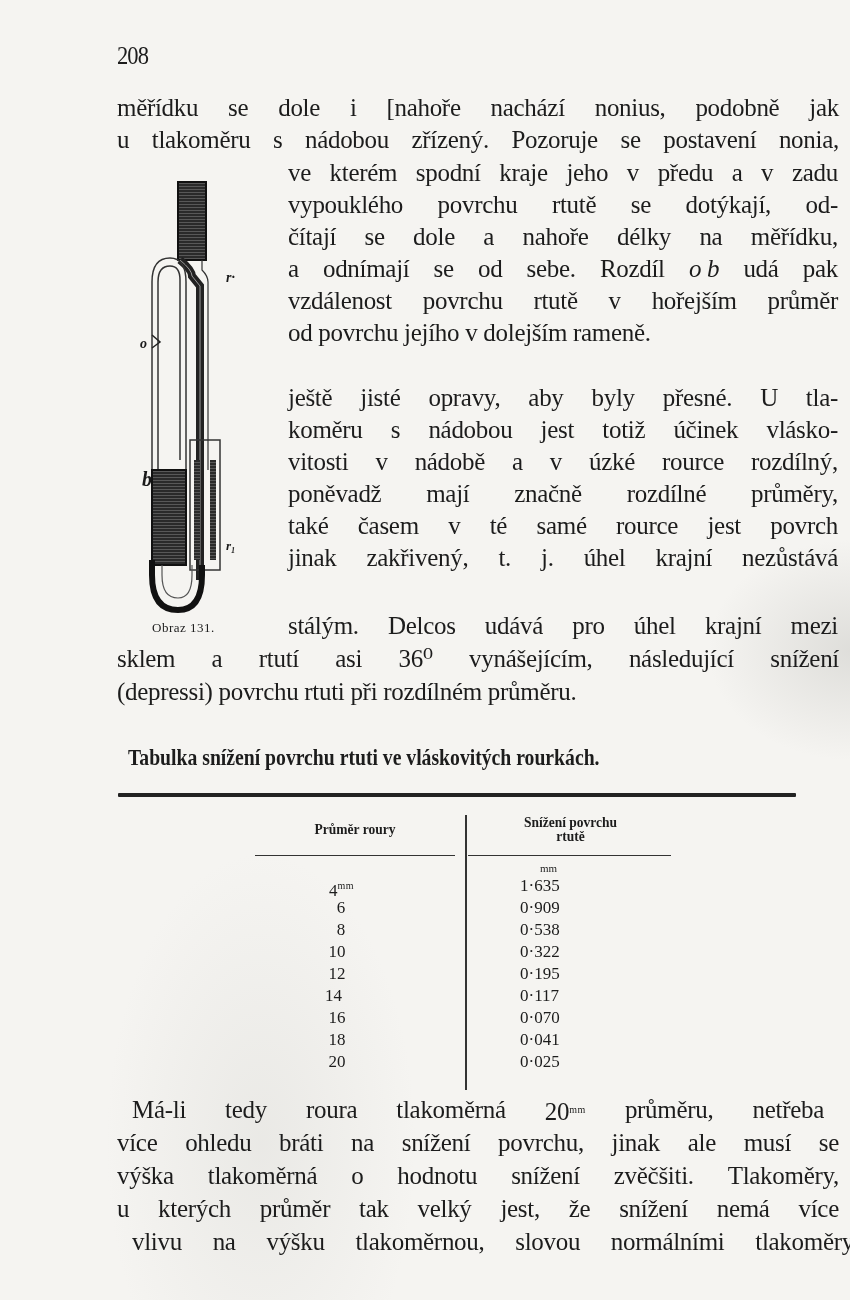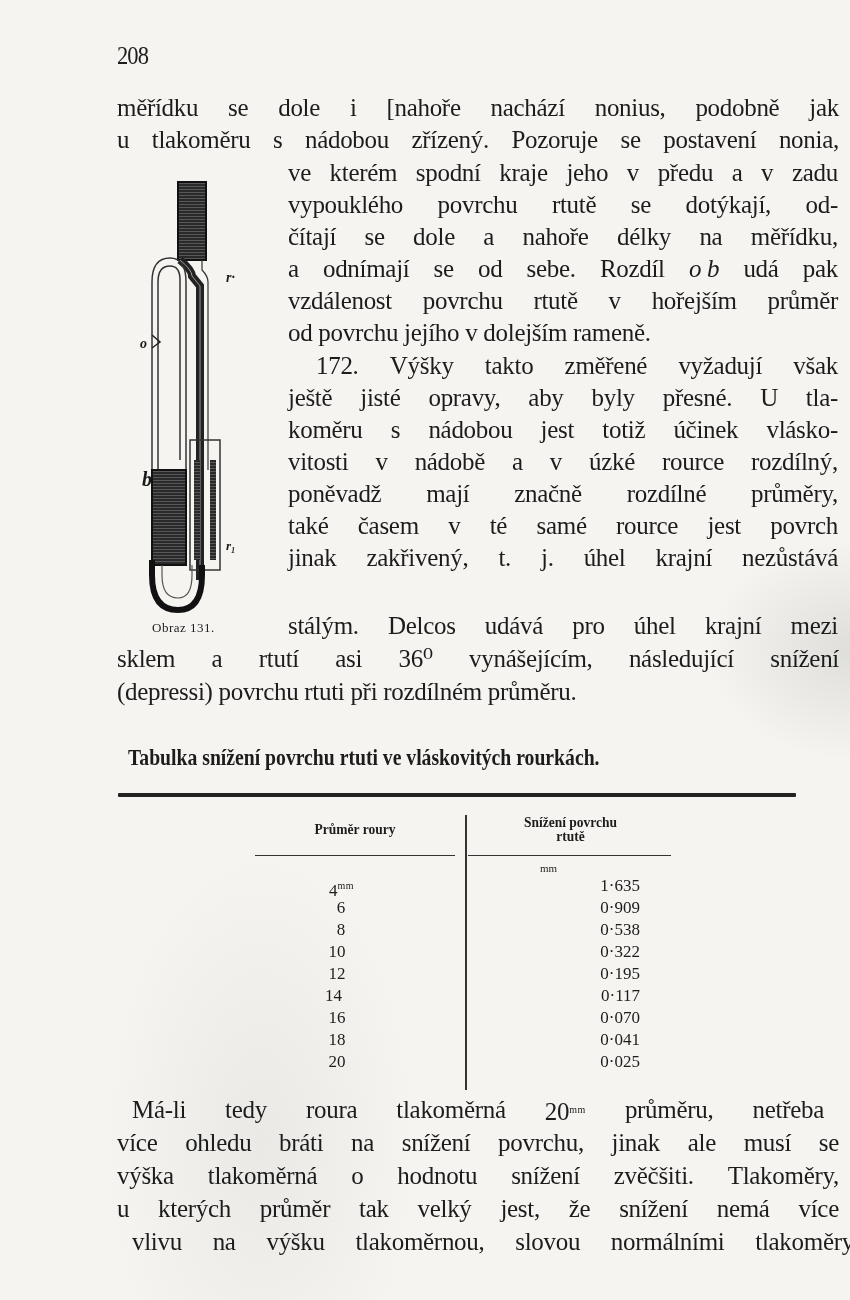--- a/index.html
+++ b/index.html
@@ -64,21 +64,21 @@
     .th2 { left: 468px; top: 815px; width: 205px; }
     .rule-thin { position: absolute; height: 1.2px; background: #333; top: 855px; }
     .rule-a { left: 255px; width: 200px; }
     .rule-b { left: 468px; width: 203px; }
     .unit-mm {
       position: absolute; left: 540px; top: 862px; font-size: 11px;
     }
     .rows { position: absolute; top: 875px; left: 0; width: 850px; }
     .row { position: absolute; height: 22px; font-size: 17px; line-height: 22px; }
     .row .c1 { position: absolute; left: 325px; width: 60px; }
-    .row .c2 { position: absolute; left: 540px; width: 100px; text-align: right; }
+    .row .c2 { position: absolute; left: 520px; width: 100px; }
     sup.u { font-size: 10px; vertical-align: 7px; letter-spacing: 0.5px; }
   </style>
 </head>
 <body>
 
 <div class="page">
 
   <div class="page-number">208</div>
 
   <div class="line full j" style="top: 92px; width: 722px; transform: scaleX(1);">
@@ -148,28 +148,20 @@
   <div class="line ind j" style="top: 285px; width: 550px; transform: scaleX(1);">
       <span class="w">vzdálenost</span>
       <span class="w">povrchu</span>
       <span class="w">rtutě</span>
       <span class="w">v</span>
       <span class="w">hořejším</span>
       <span class="w">průměr</span>
     </div>
   <div class="line ind" style="top: 317px; transform: scaleX(1);">od povrchu jejího v dolejším rameně.</div>
 
-  <div class="line ind j" style="top: 350px; left: 316px; width: 522px; transform: scaleX(1);">
-      <span class="w">172.</span>
-      <span class="w">Výšky</span>
-      <span class="w">takto</span>
-      <span class="w">změřené</span>
-      <span class="w">vyžadují</span>
-      <span class="w">však</span>
-    </div>
   <div class="line ind j" style="top: 382px; width: 550px; transform: scaleX(1);">
       <span class="w">ještě</span>
       <span class="w">jisté</span>
       <span class="w">opravy,</span>
       <span class="w">aby</span>
       <span class="w">byly</span>
       <span class="w">přesné.</span>
       <span class="w">U</span>
       <span class="w">tla-</span>
     </div>

